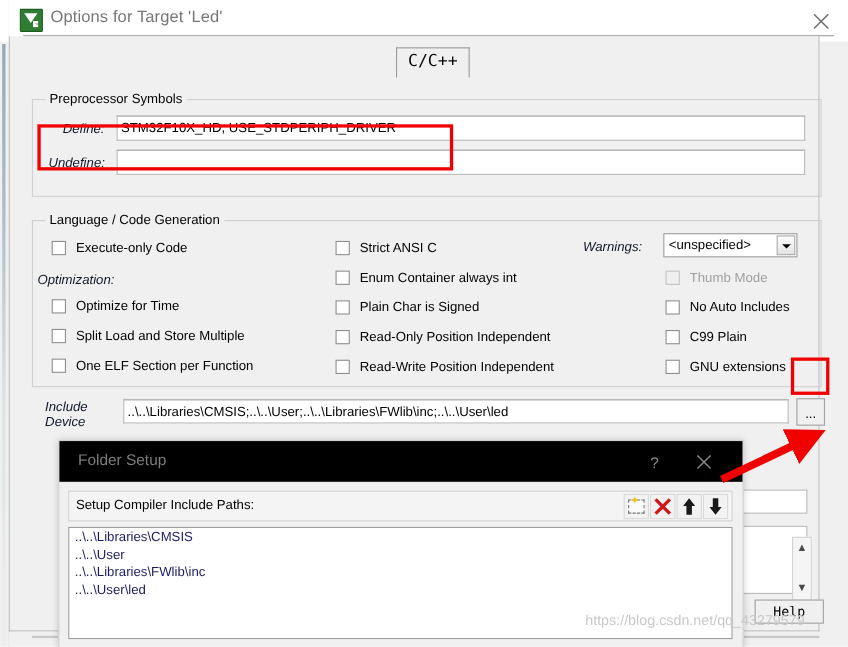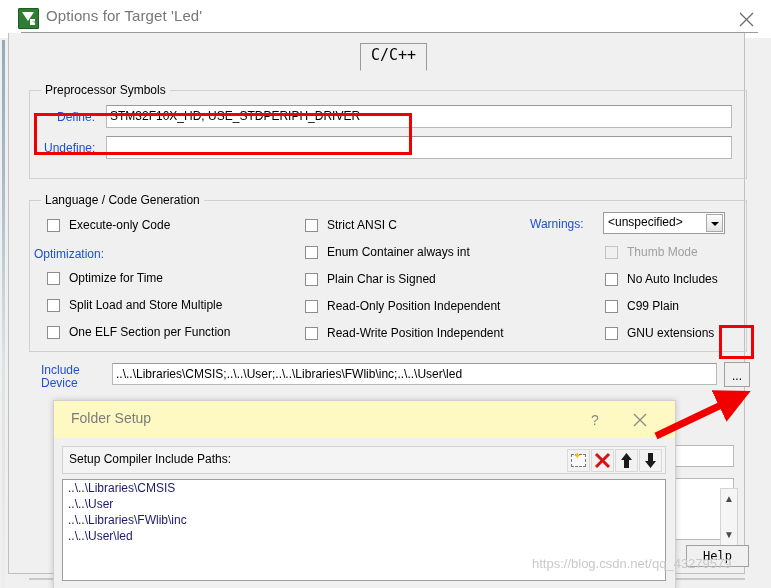--- a/index.html
+++ b/index.html
@@ -147,22 +147,23 @@
     color: #000;
     font-family: "Liberation Sans", sans-serif;
   }
 
   #grp-preproc { left: 20px; top: 57px; width: 716px; height: 87px; }
   #grp-lang    { left: 20px; top: 167px; width: 716px; height: 150px; }
 
   .fieldlabel {
     position: absolute;
     font-size: 12px;
-    color: #1d4ed8;
-    font-family: "Liberation Sans", sans-serif;
+    color: #0f172a;
+    font-family: "Liberation Sans", sans-serif;
+    font-style: italic;
   }
   .textinput {
     position: absolute;
     background: #ffffff;
     border: 1px solid #b9b9b9;
     border-top-color: #9a9a9a;
     font-size: 12px;
     color: #000;
     padding: 2px 3px;
     box-sizing: border-box;
@@ -285,21 +286,21 @@
     position: absolute; left: 45px; top: 400px;
     width: 621px; height: 188px;
     background: #f0f0f0;
     border: 1px solid #cfcfcf;
     box-shadow: 0 0 6px rgba(0,0,0,.18);
     z-index: 20;
   }
   .fd-title {
     position: absolute; left: 0; top: 0;
     width: 621px; height: 37px;
-    background: #fef9c3;
+    background: #000000;
   }
   .fd-title-text {
     position: absolute; left: 17px; top: 9px;
     font-size: 14px; color: #7c7c7c;
     font-family: "Liberation Sans", sans-serif;
   }
   .fd-help {
     position: absolute; right: 68px; top: 8px;
     width: 24px; height: 22px;
     text-align: center; line-height: 22px;

